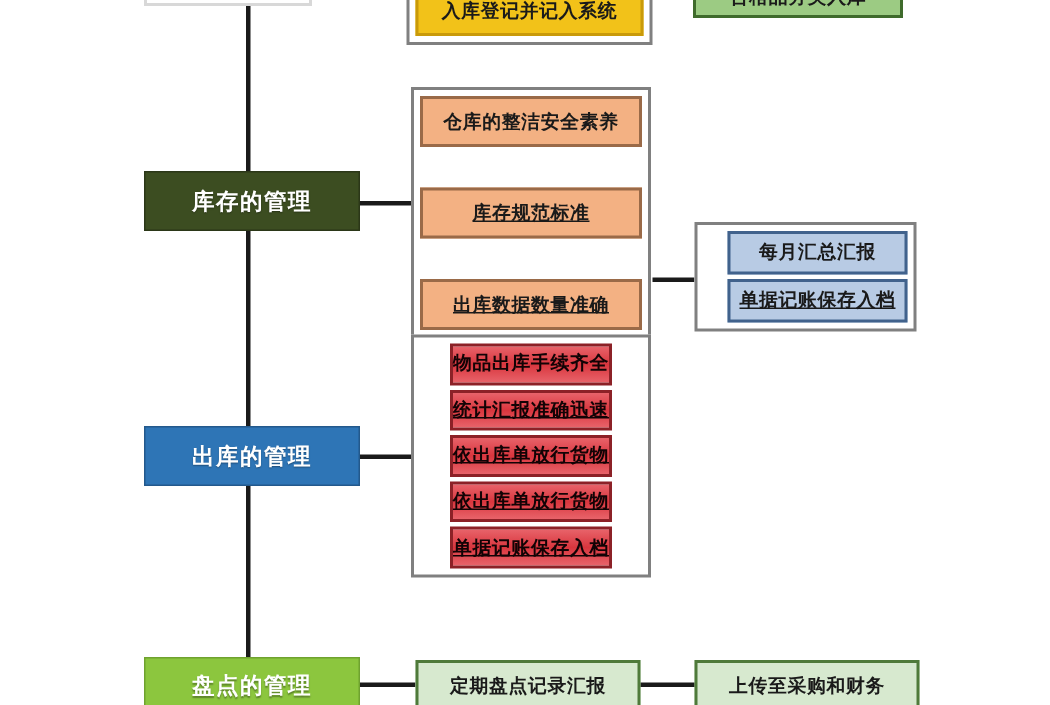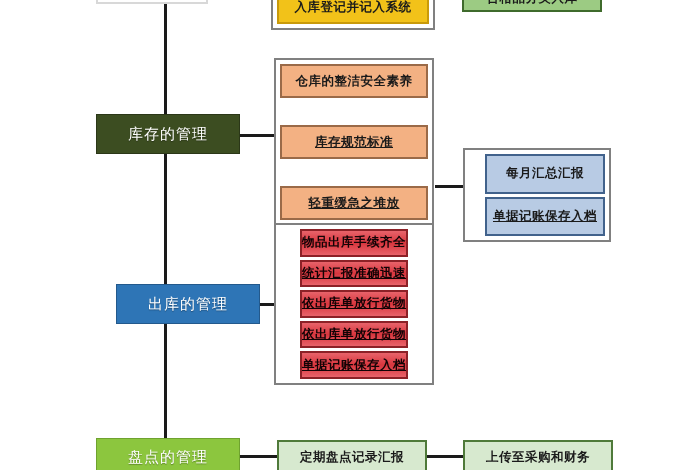--- a/index.html
+++ b/index.html
@@ -14,21 +14,21 @@
   
   .line{position:absolute;background:#1a1a1a;}
   .vline{width:3px;}
   .hline{height:3px;}
 
   
   .node{
     position:absolute;
     display:flex;align-items:center;justify-content:center;
     color:#ffffff;
-    font-weight:normal;
+    font-weight:bold;
     letter-spacing:1px;
     box-sizing:border-box;
     text-shadow:0 1px 1px rgba(0,0,0,.35);
   }
   .node-inventory{background:#3c4d21;border:1px solid #2b3718;font-size:15px;}
   .node-outbound{background:#2e75b6;border:1px solid #23598c;font-size:15px;}
   .node-stocktake{background:#8cc63e;border:1px solid #6fa22f;font-size:15px;}
 
   
   .group{
@@ -94,29 +94,29 @@
     <div class="leaf leaf-yellow">入库登记并记入系统</div>
   </div>
 
   <div class="box box-midgreen clip-top" style="left:462px;top:-16px;width:140px;height:28px;">合格品分类入库</div>
 
   <div class="node node-inventory" style="left:96px;top:114px;width:144px;height:40px;">库存的管理</div>
 
   <div class="group" style="left:274px;top:58px;width:160px;height:168px;gap:24px;">
     <div class="leaf leaf-orange">仓库的整洁安全素养</div>
     <div class="leaf leaf-orange">库存规范标准</div>
-    <div class="leaf leaf-orange">轻重缓急之堆放</div>
+    <div class="leaf leaf-orange">出库数据数量准确</div>
   </div>
 
-  <div class="group" style="left:463px;top:148px;width:148px;height:94px;padding-left:20px;">
+  <div class="group" style="left:463px;top:148px;width:148px;height:73px;padding-left:20px;">
     <div class="leaf leaf-blue">每月汇总汇报</div>
     <div class="leaf leaf-blue">单据记账保存入档</div>
   </div>
 
-  <div class="node node-outbound" style="left:96px;top:284px;width:144px;height:40px;margin-left:20px;">出库的管理</div>
+  <div class="node node-outbound" style="left:96px;top:284px;width:144px;height:40px;">出库的管理</div>
 
   <div class="group" style="left:274px;top:223px;width:160px;height:162px;align-items:center;">
     <div class="leaf leaf-red">物品出库手续齐全</div>
     <div class="leaf leaf-red">统计汇报准确迅速</div>
     <div class="leaf leaf-red">依出库单放行货物</div>
     <div class="leaf leaf-red">依出库单放行货物</div>
     <div class="leaf leaf-red">单据记账保存入档</div>
   </div>
 
   <div class="node node-stocktake" style="left:96px;top:438px;width:144px;height:38px;">盘点的管理</div>

